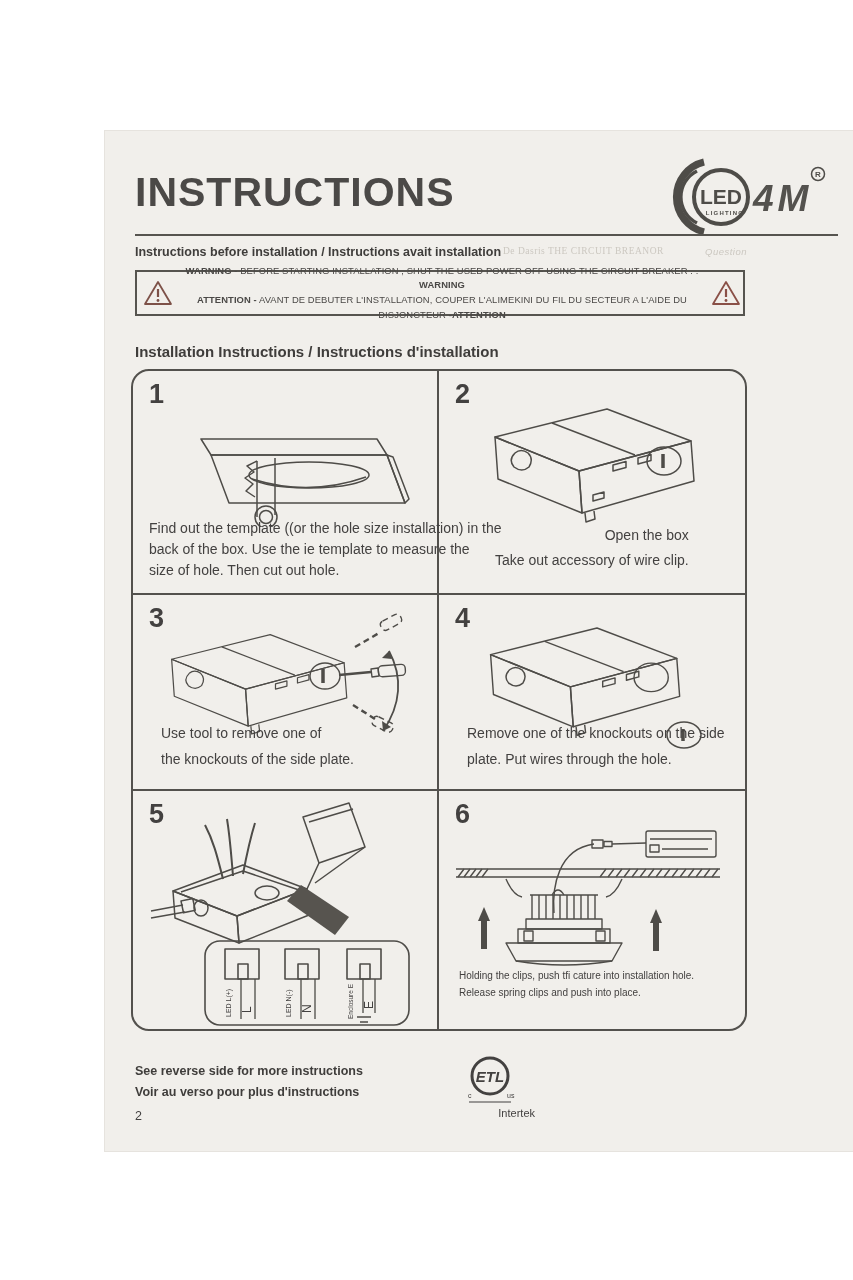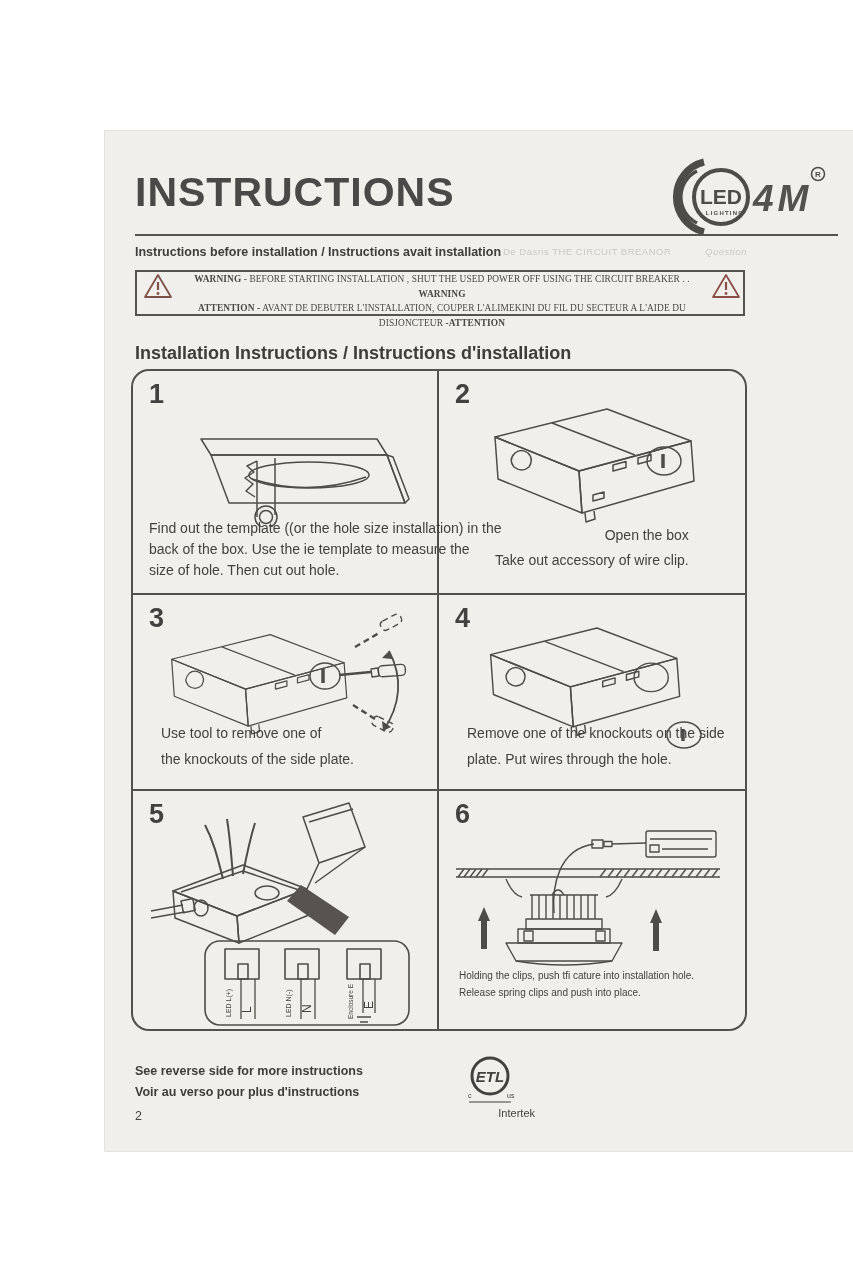--- a/index.html
+++ b/index.html
@@ -12,33 +12,33 @@
     position:absolute;left:104px;top:130px;width:761px;height:1022px;
     background:#f1efeb;border:1px solid #e6e3de;box-sizing:border-box;
   }
   .title{
     position:absolute;left:30px;top:38px;font-size:41px;font-weight:800;
     letter-spacing:1px;color:#4b4947;margin:0;
   }
   .logo{position:absolute;right:36px;top:26px;}
   .header-rule{position:absolute;left:30px;right:26px;top:103px;height:2px;background:#56544f;}
   .ghost{position:absolute;color:#ccc8c1;font-size:9.5px;letter-spacing:.5px;white-space:nowrap;}
-  .ghost-mid{left:398px;top:115px;}
+  .ghost-mid{left:398px;top:115px;font-family:Liberation Serif, serif;}
   .ghost-right{left:600px;top:115px;font-style:italic;}
   .h-before{position:absolute;left:30px;top:114px;font-size:12.5px;font-weight:700;color:#3f3d3b;}
   .warnbox{
     position:absolute;left:30px;top:139px;width:610px;height:46px;box-sizing:border-box;
-    border:2px solid #56544f;display:flex;align-items:flex-start;background:#f1efeb;font-family:Liberation Serif, serif;
+    border:2px solid #56544f;display:flex;align-items:center;background:#f1efeb;
   }
   .warnbox .tri{flex:0 0 auto;}
   .tri-left{margin-left:6px;}
   .tri-right{margin-right:2px;}
   .warn-text{flex:1;text-align:center;font-size:9.4px;line-height:1.55;color:#4a4846;letter-spacing:.1px;}
   .warn-text b{font-weight:700;}
-  .h-install{position:absolute;left:30px;top:212px;font-size:18px;font-weight:700;color:#3f3d3b;}
+  .h-install{position:absolute;left:30px;top:212px;font-size:15px;font-weight:700;color:#3f3d3b;}
   .grid{
     position:absolute;left:26px;top:238px;width:616px;height:662px;box-sizing:border-box;
     border:2px solid #53514d;border-radius:18px;overflow:hidden;
     display:grid;grid-template-columns:50% 50%;grid-template-rows:224px 196px 1fr;
   }
   .cell{position:relative;box-sizing:border-box;}
   .cell.bR{border-right:2px solid #53514d;}
   .cell.bB{border-bottom:2px solid #53514d;}
   .stepnum{position:absolute;left:16px;top:8px;font-size:27px;font-weight:700;color:#434140;}
   .diagram{position:absolute;left:50%;transform:translateX(-50%);}

